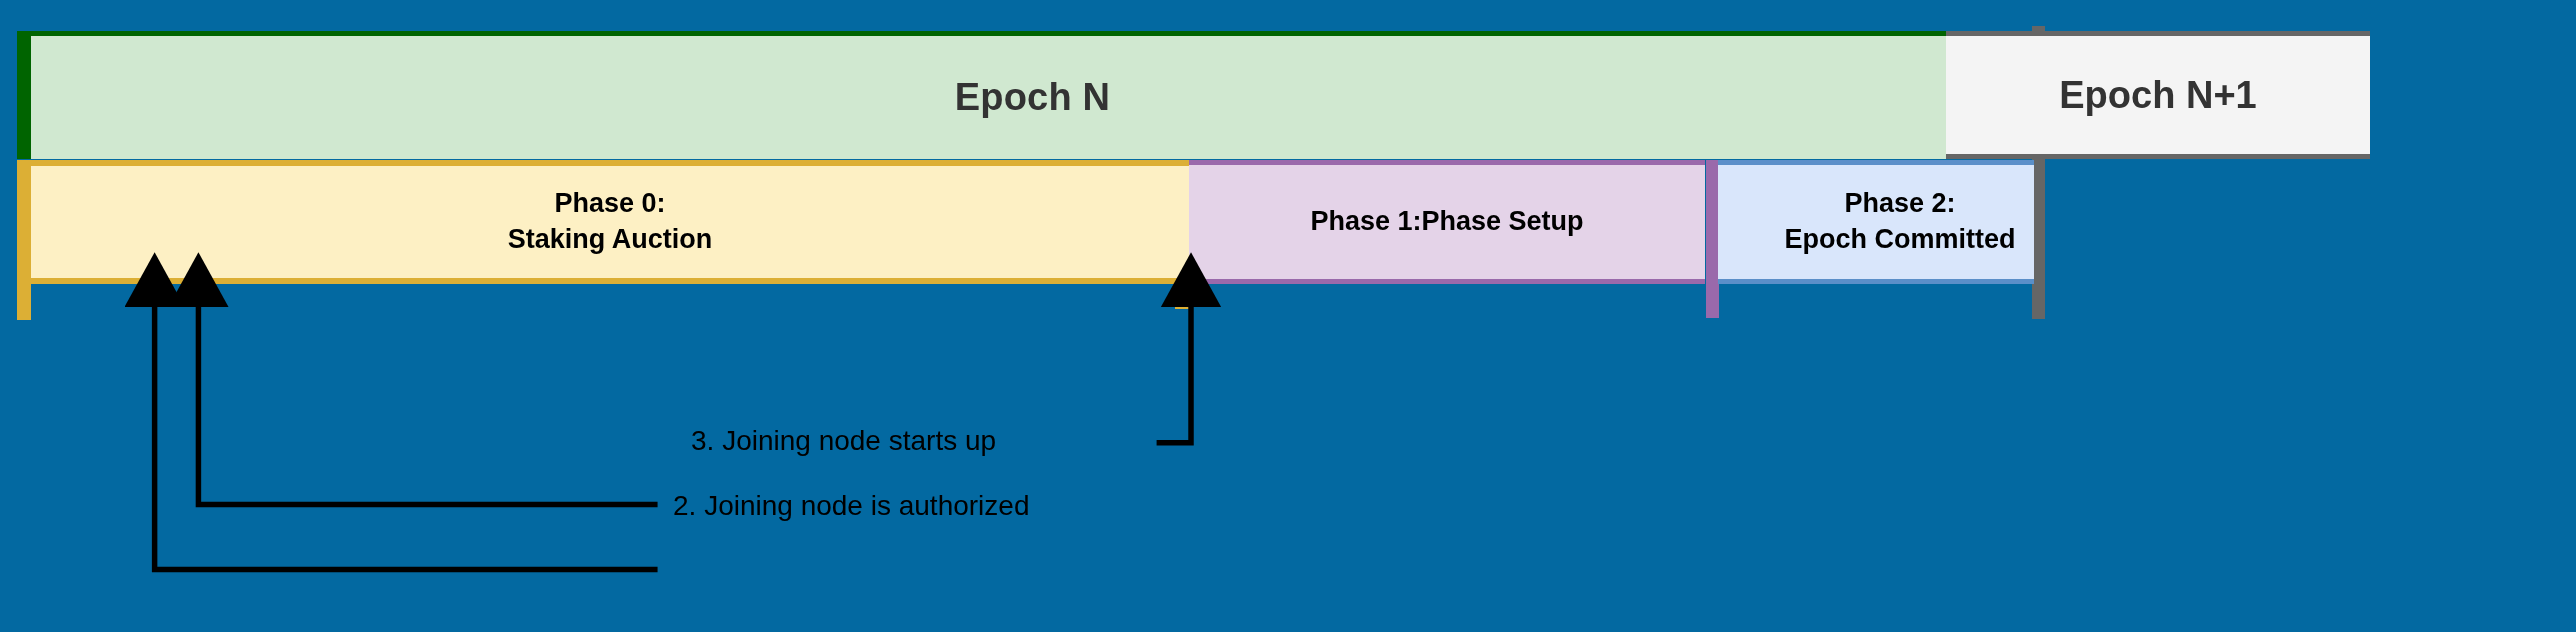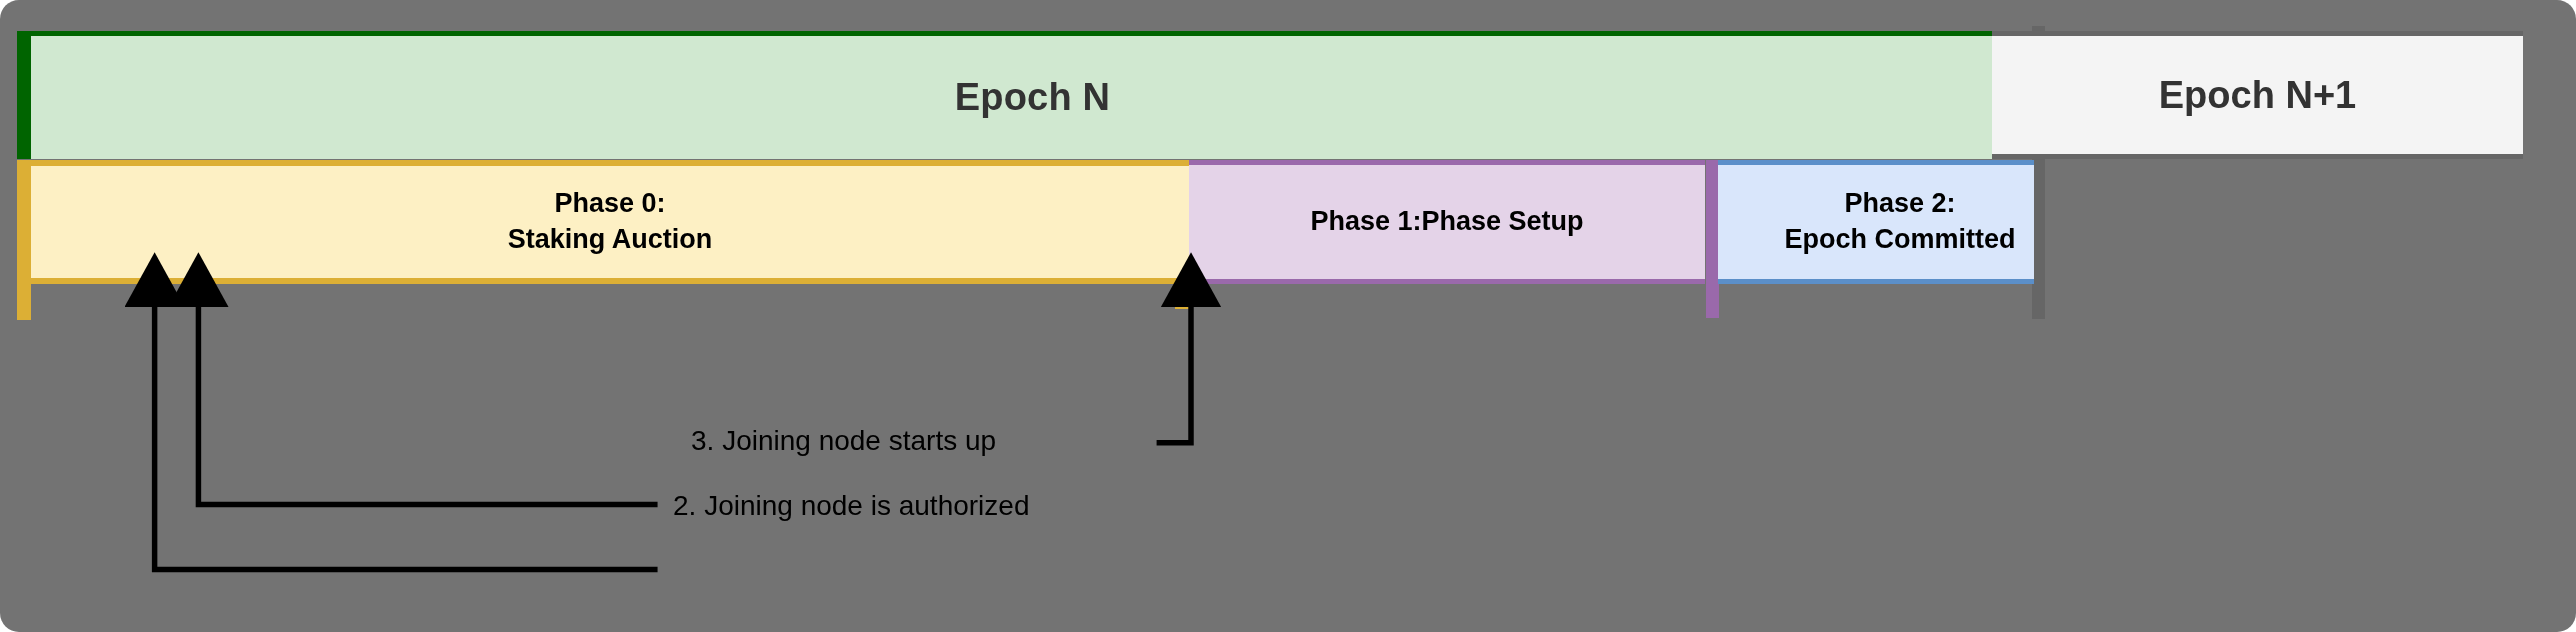--- a/index.html
+++ b/index.html
@@ -7,23 +7,22 @@
     padding: 0;
     background: #ffffff;
   }
   body {
     font-family: "Liberation Sans", sans-serif;
   }
   #canvas {
     position: relative;
     width: 2576px;
     height: 632px;
-    background: #737373;
+    background: #0369a1;
     overflow: hidden;
-    border-radius: 19px;
   }
   .box {
     position: absolute;
     box-sizing: border-box;
     display: flex;
     align-items: center;
     justify-content: center;
     text-align: center;
     white-space: nowrap;
   }
@@ -38,23 +37,23 @@
     border-top: 5.5px solid #006400;
     border-bottom: 0;
     border-left: 0;
     border-right: 0;
     font-size: 38px;
     font-weight: bold;
     color: #333333;
     letter-spacing: 0.2px;
   }
   #epoch-n1-box {
-    left: 1992px;
+    left: 1946px;
     top: 31px;
-    width: 531px;
+    width: 424px;
     height: 128px;
     background: #f4f4f4;
     border-top: 5.5px solid #666666;
     border-bottom: 5.5px solid #666666;
     font-size: 38px;
     font-weight: bold;
     color: #333333;
   }
 
   

